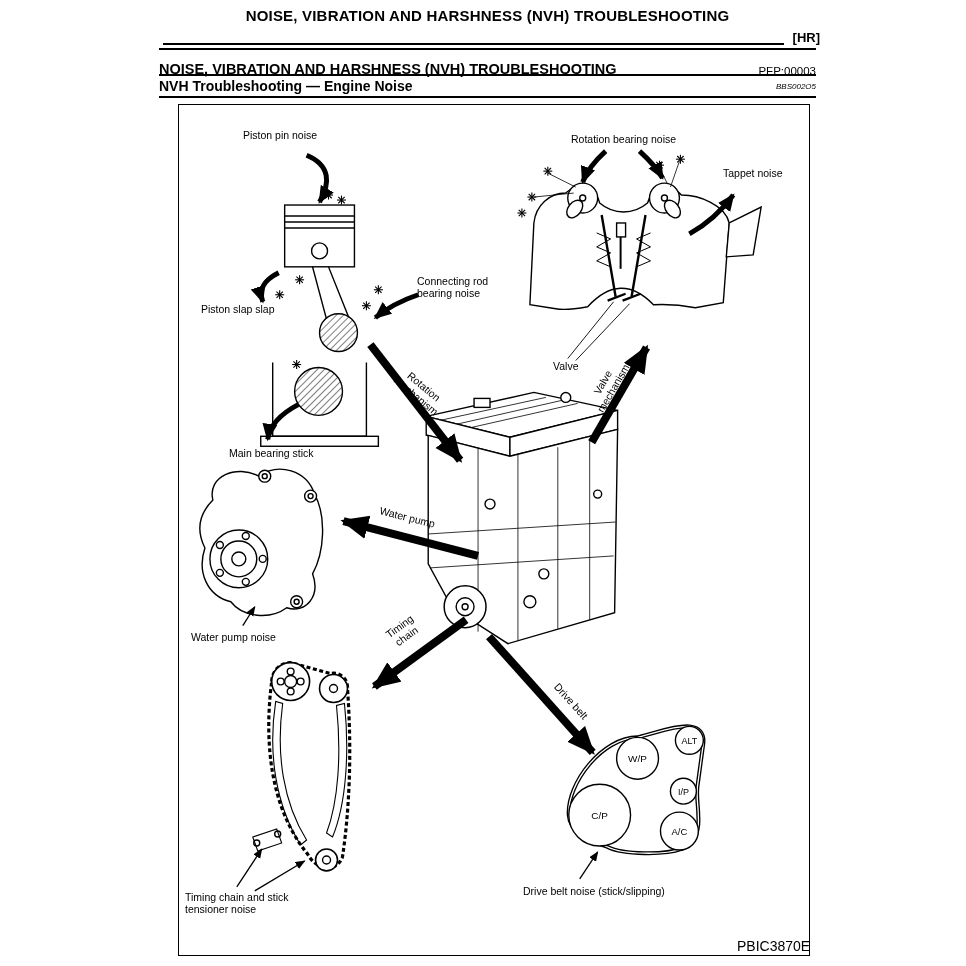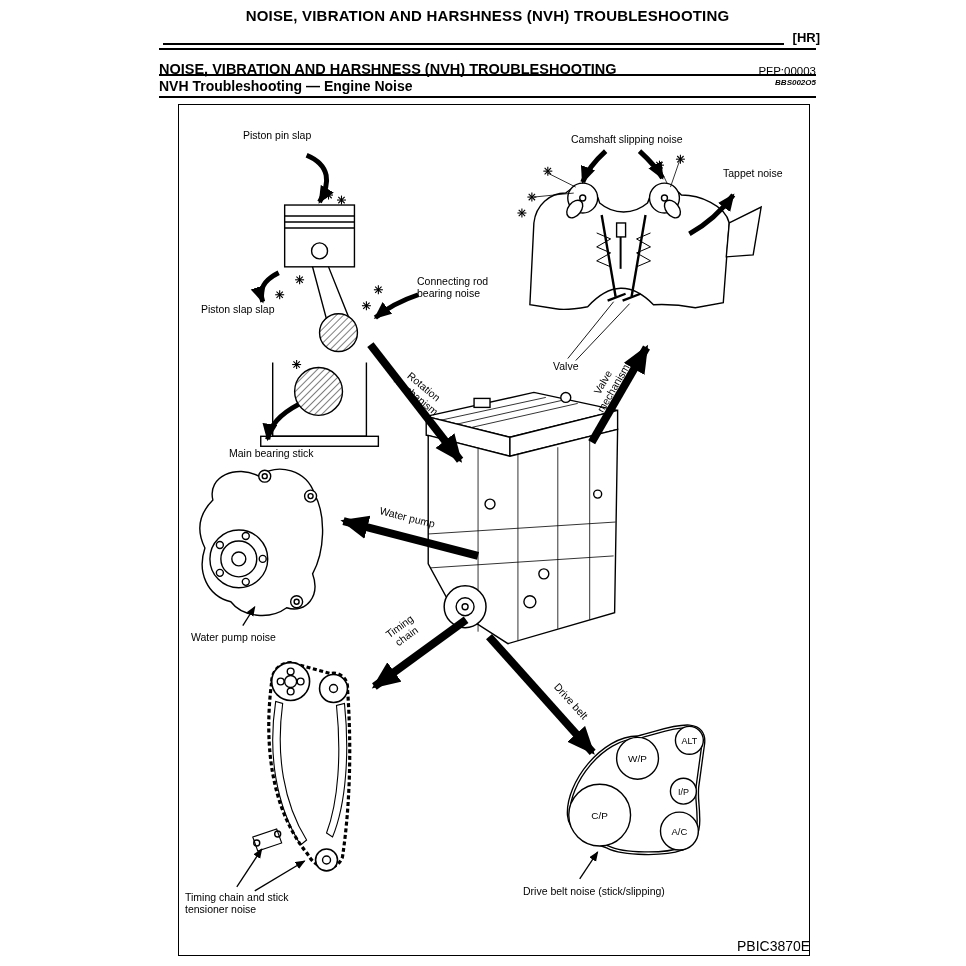--- a/index.html
+++ b/index.html
@@ -15,23 +15,23 @@
     display:flex; align-items:flex-end; }
   .hr-row .hline { flex:1; height:2px; background:#000; margin-right:9px; }
   .hr-row .hr-tag { font-size:13px; font-weight:bold; }
   .rule { left:159px; width:657px; height:2px; background:#000; }
   .rule2 { top:48px; } .rule3 { top:74px; } .rule4 { top:96px; }
   .title2-row { left:159px; top:53px; width:657px; display:flex;
     justify-content:space-between; align-items:flex-end; }
   .title2 { font-size:14.5px; font-weight:bold; }
   .pfp { font-size:11.5px;margin-top:12px; }
   .topic-row { left:159px; top:78px; width:657px; display:flex;
-    justify-content:space-between; align-items:flex-start; }
+    justify-content:space-between; align-items:center; }
   .topic { font-size:14px; font-weight:bold; }
-  .topic-code { font-size:8px; font-style:italic;font-weight:bold; }
+  .topic-code { font-size:8px; font-style:italic; }
   .figure-box { left:178px; top:104px; width:632px; height:852px;
     border:1.6px solid #000; box-sizing:border-box; position:absolute;
     background:#fff; }
   .figure-box svg { position:absolute; left:0; top:0; width:100%; height:100%; }
   .fig-label { position:absolute; font-size:10.5px; line-height:1.16; color:#000; }
   .nowrap { white-space:nowrap; }
   .ctr { text-align:center; }
   .fig-code { position:absolute; font-size:14px; }
   svg text { font-family:"Liberation Sans", sans-serif; fill:#000; stroke:none; }
 </style>
@@ -229,22 +229,22 @@
     <use href="#spark" x="200" y="185"></use>
     <use href="#spark" x="118" y="260"></use>
     <use href="#spark" x="370" y="66"></use>
     <use href="#spark" x="354" y="92"></use>
     <use href="#spark" x="344" y="108"></use>
     <use href="#spark" x="482" y="60"></use>
     <use href="#spark" x="503" y="54"></use>
   </g>
 </svg>
 
-  <div class="fig-label nowrap" style="left:64px;top:24px">Piston pin slap</div>
-  <div class="fig-label nowrap" style="left:392px;top:28px">Camshaft slipping noise</div>
+  <div class="fig-label nowrap" style="left:64px;top:24px">Piston pin noise</div>
+  <div class="fig-label nowrap" style="left:392px;top:28px">Rotation bearing noise</div>
   <div class="fig-label nowrap" style="left:544px;top:62px">Tappet noise</div>
   <div class="fig-label nowrap" style="left:22px;top:198px">Piston slap slap</div>
   <div class="fig-label" style="left:238px;top:170px;width:80px">Connecting rod bearing noise</div>
   <div class="fig-label nowrap" style="left:374px;top:255px">Valve</div>
   <div class="fig-label ctr" style="left:398px;top:268px;width:62px;transform:rotate(-60deg)">Valve mechanism</div>
   <div class="fig-label ctr" style="left:208px;top:274px;width:66px;transform:rotate(40deg)">Rotation mechanism</div>
   <div class="fig-label nowrap" style="left:50px;top:342px">Main bearing stick</div>
   <div class="fig-label nowrap" style="left:200px;top:406px;transform:rotate(14deg)">Water pump</div>
   <div class="fig-label nowrap" style="left:12px;top:526px">Water pump noise</div>
   <div class="fig-label ctr" style="left:202px;top:514px;width:44px;transform:rotate(-36deg)">Timing chain</div>

